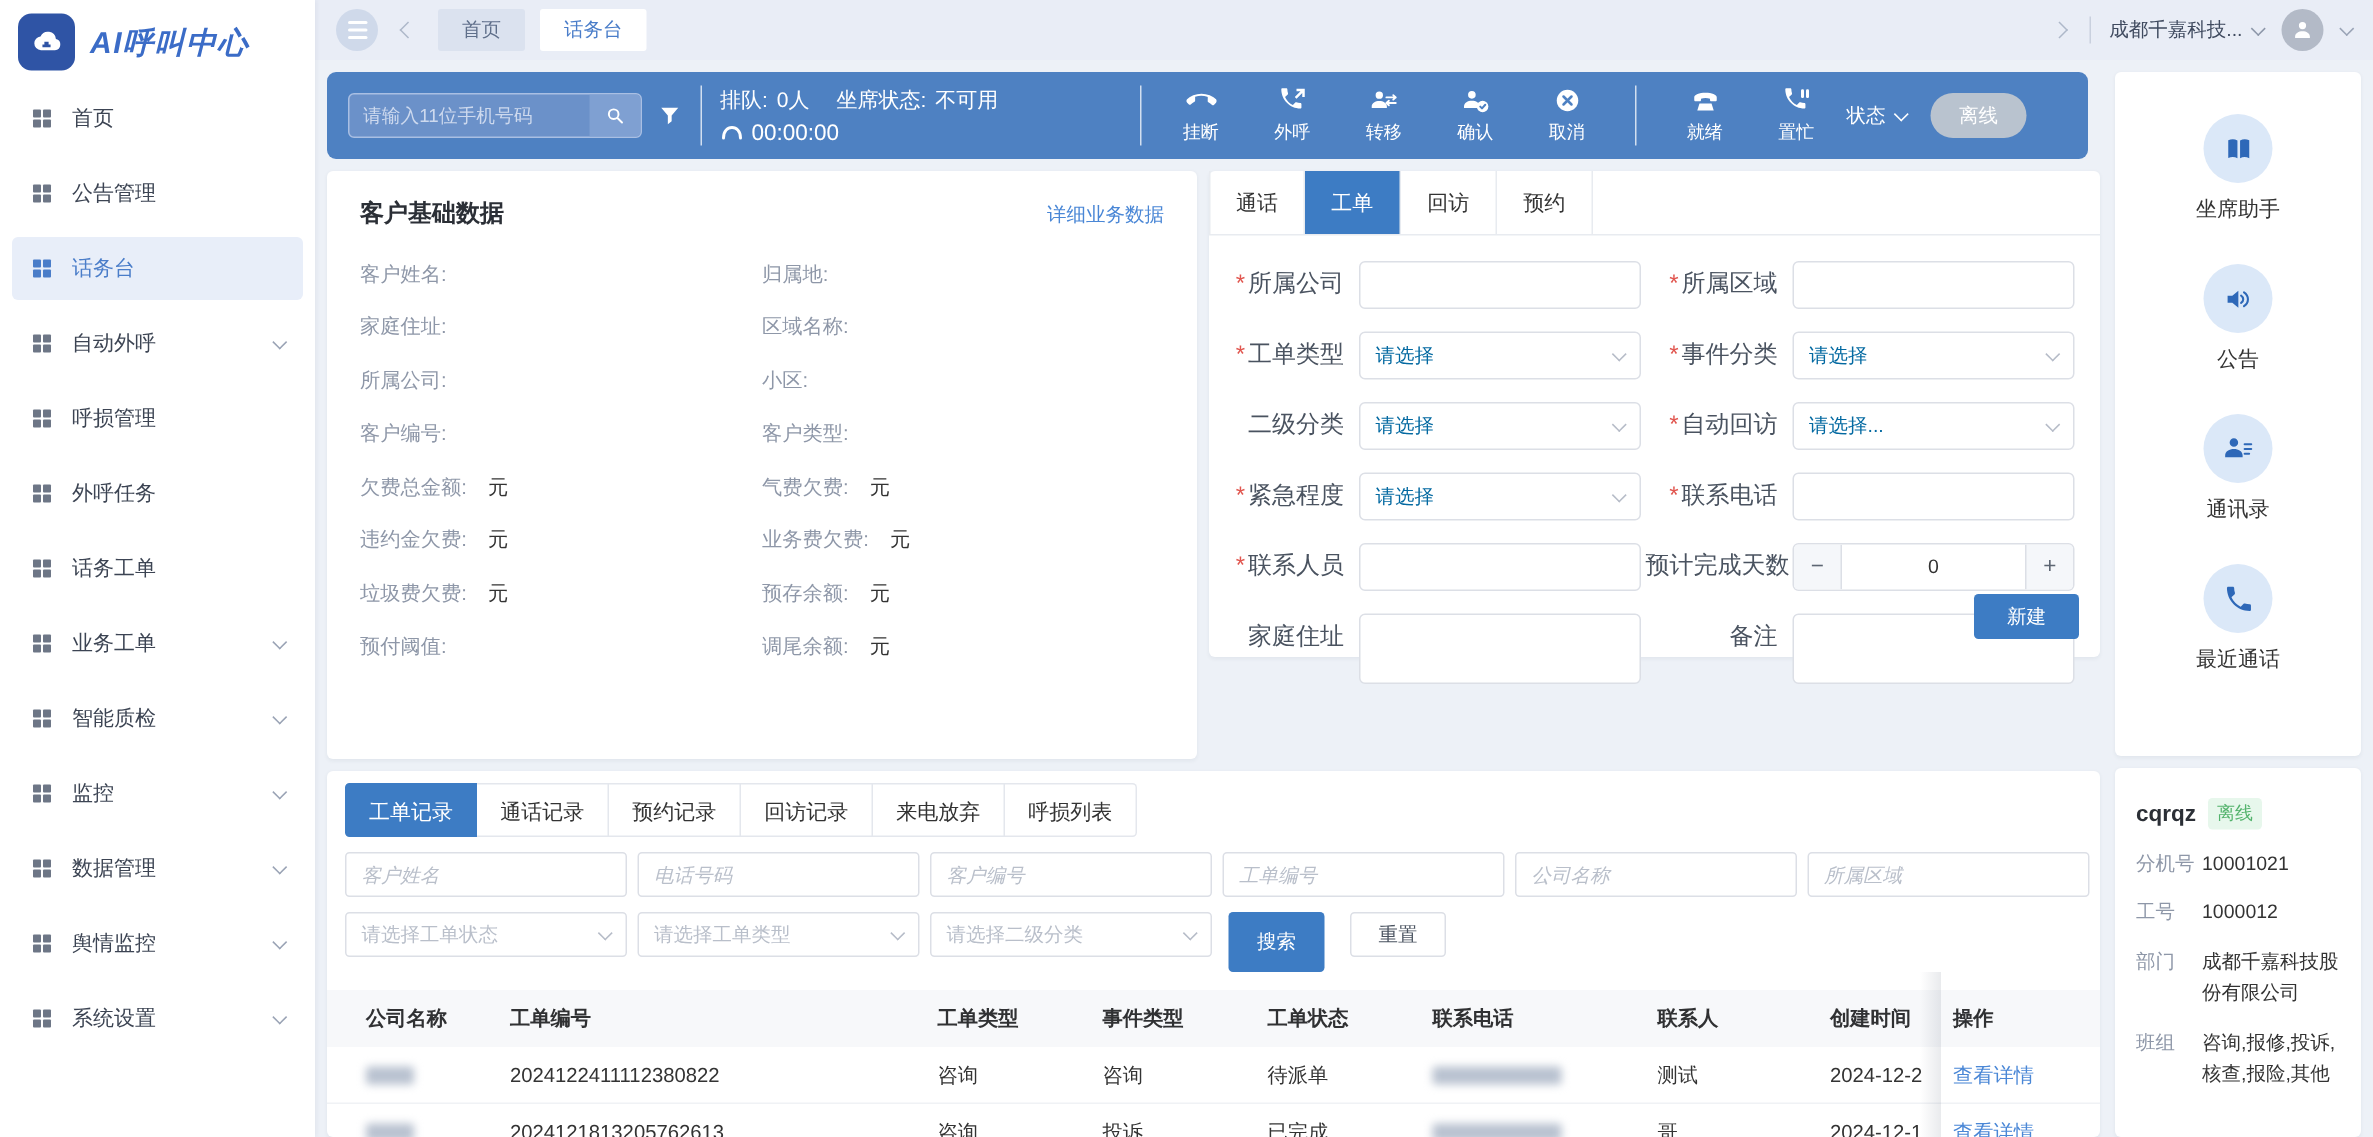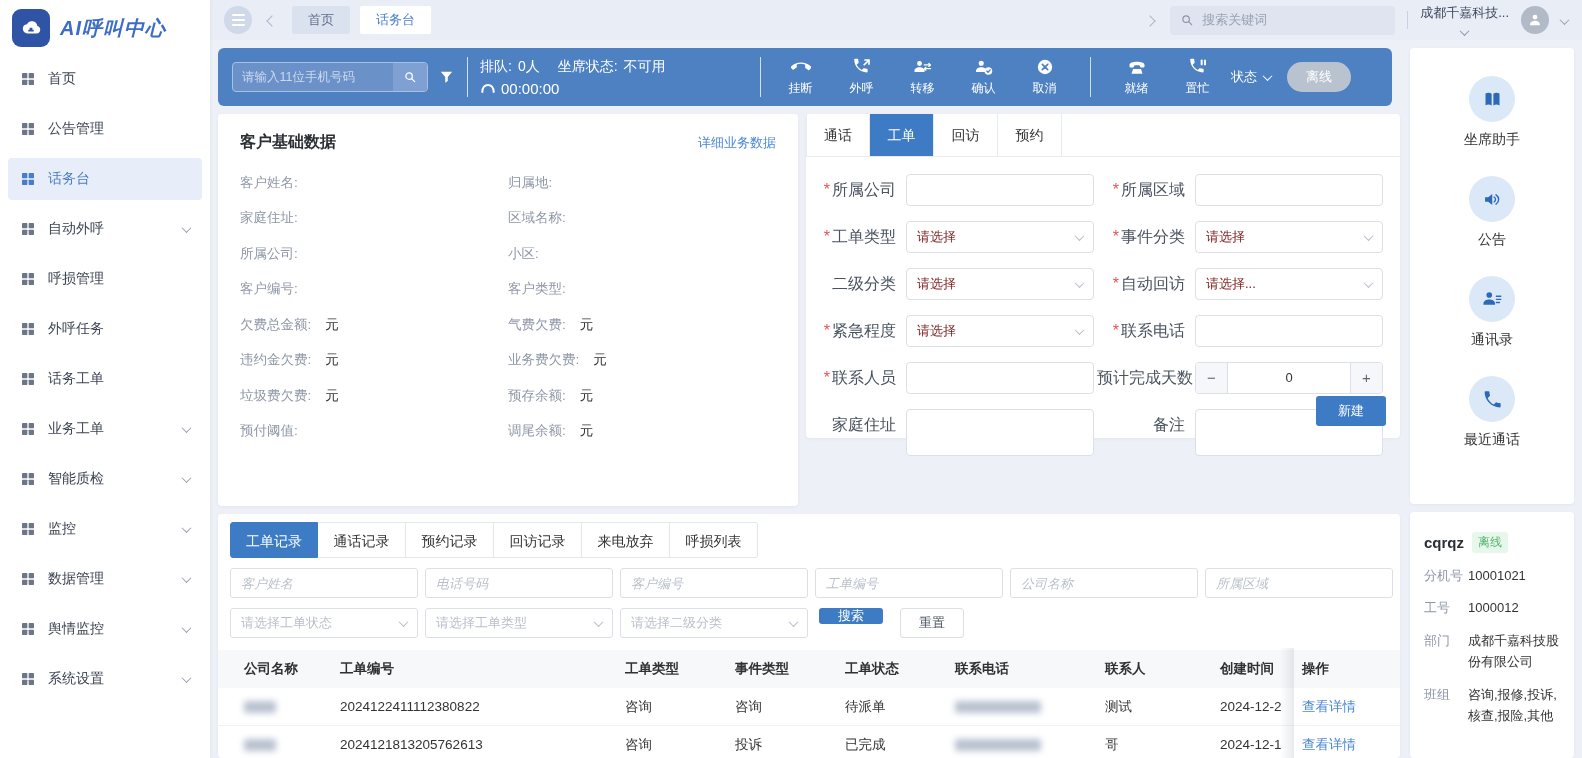--- a/index.html
+++ b/index.html
@@ -28,21 +28,21 @@
   .burger { width:28px; height:28px; border-radius:50%; background:#cfd9ea; display:flex; flex-direction:column; align-items:center; justify-content:center; gap:3px; cursor:pointer; }
   .burger span { display:block; width:13px; height:2px; background:#fff; border-radius:1px; }
   .top-chev { color:#aeb8c9; padding:0 4px; cursor:pointer; }
   .top-tab { height:28px; line-height:28px; padding:0 16px; font-size:13px; border-radius:2px; background:#dbe2ef; color:#5f6f8a; cursor:pointer; }
   .top-tab.active { background:#fff; color:#4a7dc9; }
   .topbar-spacer { flex:1; }
   .top-search { display:flex; align-items:center; gap:8px; width:225px; height:29px; border-radius:4px; background:#dfe4f0; padding:0 10px; color:#98a2b4; cursor:text; }
   .top-search svg { width:14px; height:14px; color:#8a94a8; }
   .top-search .ph { font-size:13px; }
   .top-div { width:1px; height:18px; background:#c9d0de; }
-  .tenant { display:flex; align-items:center; gap:7px; font-size:13px; color:#3f4a5f; cursor:pointer;flex-direction:column; }
+  .tenant { display:flex; align-items:center; gap:7px; font-size:13px; color:#3f4a5f; cursor:pointer; }
   .tenant .caret { color:#8d97a9; }
   .avatar { width:28px; height:28px; border-radius:50%; background:#b3bac7; display:flex; align-items:center; justify-content:center; cursor:pointer; }
   .avatar svg { width:16px; height:16px; fill:#fff; }
   .av-caret { color:#9aa4b6; cursor:pointer; }
 
   
   .callbar { position:absolute; left:218px; top:48px; width:1174px; height:58px; background:#4e81c2; border-radius:6px; display:flex; align-items:center; padding:0 14px; color:#fff; z-index:2; }
   .phone-box { display:flex; width:196px; height:30px; border:1px solid #a9bfe3; border-radius:4px; overflow:hidden; background:#6b91c9; flex:none; }
   .phone-box input { flex:1; min-width:0; background:transparent; border:none; outline:none; color:#fff; font-size:12.5px; padding:0 9px; font-family:inherit; }
   .phone-box input::placeholder { color:#cdd9ee; }
@@ -77,21 +77,21 @@
   .t-tab:first-child { border-left:1px solid #e8ebf0; }
   .t-tab.active { background:#3d7cc4; color:#fff; }
   .t-form { padding:17px 14px 0 2px; }
   .f-row { display:flex; margin-bottom:15px; }
   .f-field { display:flex; width:50%; }
   .f-label { width:98px; text-align:right; padding-right:10px; font-size:16px; color:#4a5360; line-height:32px; white-space:nowrap; }
   .req { color:#e1564f; margin-right:2px; }
   .ctrl { width:188px; height:32px; border:1px solid #dcdfe6; border-radius:4px; background:#fff; font-size:13px; color:#333; padding:0 10px; outline:none; font-family:inherit; }
   textarea.ctrl { height:47px; resize:none; padding-top:6px; }
   .select { width:188px; height:32px; border:1px solid #dcdfe6; border-radius:4px; display:flex; align-items:center; padding:0 10px; cursor:pointer; }
-  .select .ph { flex:1; font-size:13px; color:#7f1d1d; }
+  .select .ph { flex:1; font-size:13px; color:#0369a1; }
   .select .caret { color:#b6bcc8; }
   .stepper { width:188px; height:32px; border:1px solid #dcdfe6; border-radius:4px; display:flex; overflow:hidden; }
   .step-btn { width:32px; background:#f5f7fa; color:#5d6673; text-align:center; line-height:30px; font-size:15px; cursor:pointer; flex:none; }
   .step-btn.minus { border-right:1px solid #dcdfe6; }
   .step-btn.plus { border-left:1px solid #dcdfe6; }
   .step-val { flex:1; text-align:center; line-height:30px; font-size:13px; color:#333; }
   .new-btn { position:absolute; right:14px; bottom:12px; width:70px; height:30px; background:#3d7cc4; border-radius:3px; color:#fff; font-size:13px; display:flex; align-items:center; justify-content:center; cursor:pointer; }
 
   
   .records-card { left:218px; top:514px; width:1182px; height:244px; overflow:hidden; }
@@ -99,21 +99,21 @@
   .r-tab { min-width:88px; padding:0 14px; height:36px; line-height:36px; text-align:center; font-size:14px; color:#333; background:#fff; border:1px solid #e4e7ed; border-left:none; cursor:pointer; }
   .r-tab:first-child { border-left:1px solid #e4e7ed; border-radius:3px 0 0 3px; }
   .r-tab:last-child { border-radius:0 3px 3px 0; }
   .r-tab.active { background:#3d7cc4; color:#fff; border-color:#3d7cc4; }
   .filters { display:flex; margin:10px 12px 0; gap:7px; }
   .flt-input { width:188px; height:30px; border:1px solid #dcdfe6; border-radius:3px; font-size:13px; padding:0 10px; outline:none; color:#333; font-family:inherit;font-style:italic; }
   .flt-input::placeholder { color:#b9bfca; }
   .flt-select { width:188px; height:30px; border:1px solid #dcdfe6; border-radius:3px; display:flex; align-items:center; padding:0 10px; cursor:pointer; }
   .flt-select .ph { flex:1; font-size:13px; color:#b9bfca; }
   .flt-select .caret { color:#b6bcc8; }
-  .search-btn { width:64px; height:16px; background:#3d7cc4; border-radius:3px; color:#fff; font-size:13px; display:flex; align-items:center; justify-content:center; cursor:pointer; margin-left:4px; }
+  .search-btn { width:64px; height:40px; background:#3d7cc4; border-radius:3px; color:#fff; font-size:13px; display:flex; align-items:center; justify-content:center; cursor:pointer; margin-left:4px; }
   .reset-btn { width:64px; height:30px; background:#fff; border:1px solid #dcdfe6; border-radius:3px; color:#4a5360; font-size:13px; display:flex; align-items:center; justify-content:center; cursor:pointer; margin-left:10px; }
   .tbl-head, .tbl-row { display:grid; grid-template-columns:96px 285px 110px 110px 110px 150px 115px 82px 110px; align-items:center; padding-left:26px; font-size:13.5px; }
   .tbl-head { height:38px; margin-top:12px; background:#f7f8fa; font-weight:bold; color:#303133; }
   .tbl-row { height:38px; border-bottom:1px solid #f0f2f5; color:#333; }
   .blur-blob { height:12px; background:#b9c2d0; border-radius:2px; filter:blur(3px); }
   .blob-sm { width:32px; } .blob-lg { width:86px; }
   .detail-link { color:#4a87d6; cursor:pointer; }
   .created-cell { overflow:hidden; white-space:nowrap; }
   .col-shadow { position:absolute; left:1062px; top:134px; bottom:0; width:14px; background:linear-gradient(to left, rgba(40,55,80,.10), rgba(40,55,80,0)); pointer-events:none; }
 
@@ -279,27 +279,20 @@
         <span></span>
         <span></span>
       </div>
     <span class="top-chev"><i class="chev-left"></i></span>
     <div id="top-tabs" style="display:flex;gap:10px">
         <div class="top-tab">首页</div>
         <div class="top-tab active">话务台</div>
       </div>
     <div class="topbar-spacer"></div>
     <span class="top-chev"><i class="chev-right"></i></span>
-    <div class="top-search">
-      <svg viewBox="0 0 24 24">
-          <circle cx="10.5" cy="10.5" r="5.5" fill="none" stroke="currentColor" stroke-width="2"></circle>
-          <path d="M14.8 14.8 20 20" stroke="currentColor" stroke-width="2" stroke-linecap="round"></path>
-        </svg>
-      <span class="ph">搜索关键词</span>
-    </div>
     <div class="top-div"></div>
     <div class="tenant">
       <span>成都千嘉科技...</span>
       <i class="caret"></i>
     </div>
     <div class="avatar">
       <svg viewBox="0 0 24 24">
           <path d="M12 11.2a3.6 3.6 0 1 0 0-7.2 3.6 3.6 0 0 0 0 7.2zm0 2c-3.8 0-7.4 1.9-7.4 5.4v1.4h14.8v-1.4c0-3.5-3.6-5.4-7.4-5.4z"></path>
         </svg>
     </div>

